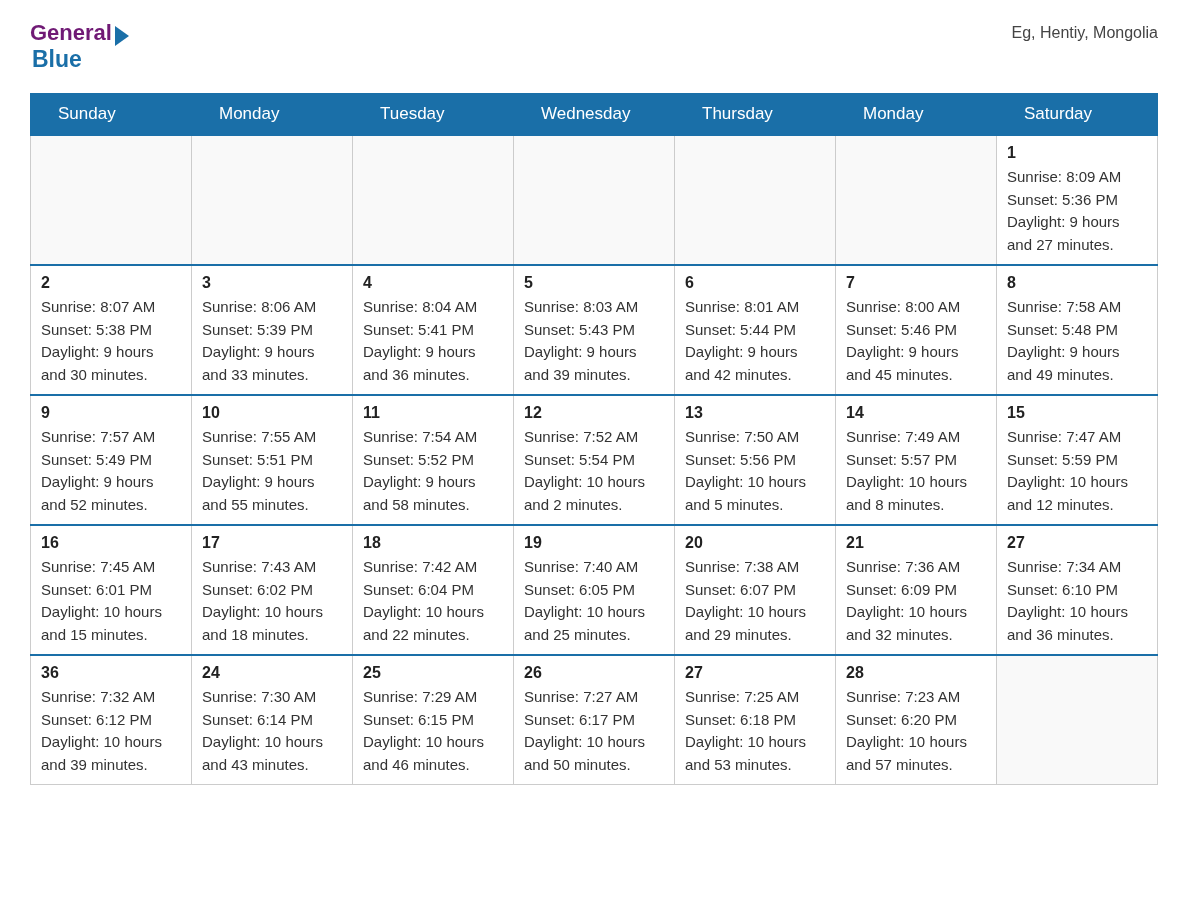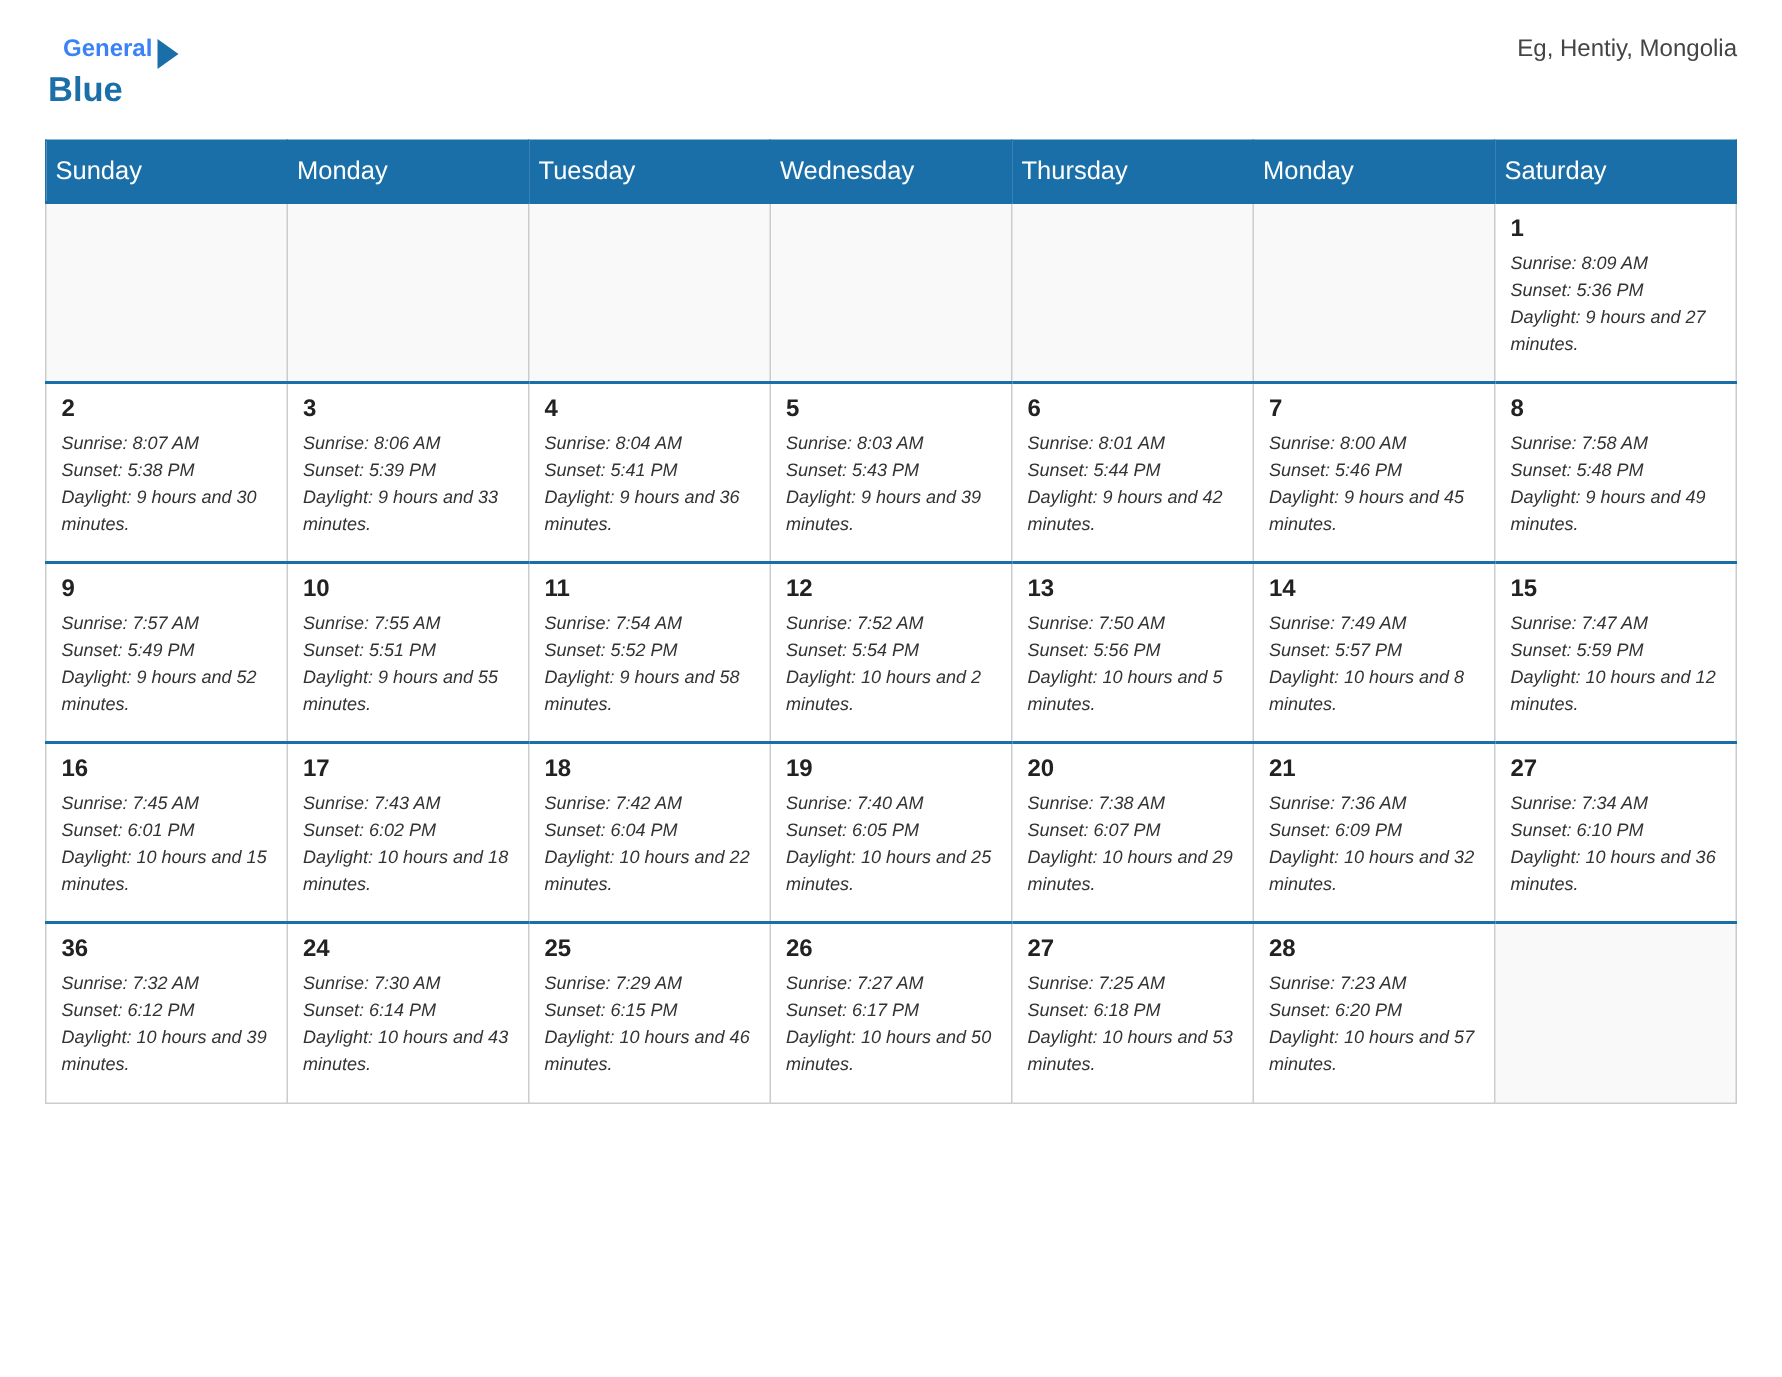--- a/index.html
+++ b/index.html
@@ -13,24 +13,23 @@
     }
 
     
     .header {
       display: flex;
       justify-content: space-between;
       align-items: flex-start;
       margin-bottom: 20px;
     }
     .logo-text-general {
-      font-size: 16px;
+      font-size: 22px;
       font-weight: bold;
-      color: #3b82f6;
-      margin-left: 12px;
+      color: #701a75;
     }
     .logo-blue {
       font-size: 23px;
       font-weight: bold;
       color: #1a6fa8;
       margin-left: 2px;
     }
     .logo-wrapper {
       display: flex;
       flex-direction: column;
@@ -57,45 +56,44 @@
 
     
     .calendar {
       width: 100%;
       border-collapse: collapse;
     }
     .calendar thead th {
       background-color: #1a6fa8;
       color: #fff;
       text-align: left;
-      padding: 10px 6px;
+      padding: 10px 27px;
       font-size: 17px;
       font-weight: normal;
       border: 1px solid #1a6fa8;
     }
     .calendar tbody td {
       vertical-align: top;
       padding: 8px 10px;
       border: 1px solid #ccc;
       border-top: 2px solid #1a6fa8;
       width: calc(100% / 7);
       min-height: 110px;
       height: 120px;
     }
     .day-number {
       font-size: 16px;
       font-weight: bold;
       color: #222;
       margin-bottom: 4px;
     }
     .day-info {
-      font-size: 12px;
+      font-size: 15px;
       color: #333;
       line-height: 1.5;
-      font-style: italic;
     }
     .empty-cell {
       background: #f9f9f9;
     }
   </style>
 </head>
 <body>
 
 <div class="header">
   <div class="logo-wrapper">

